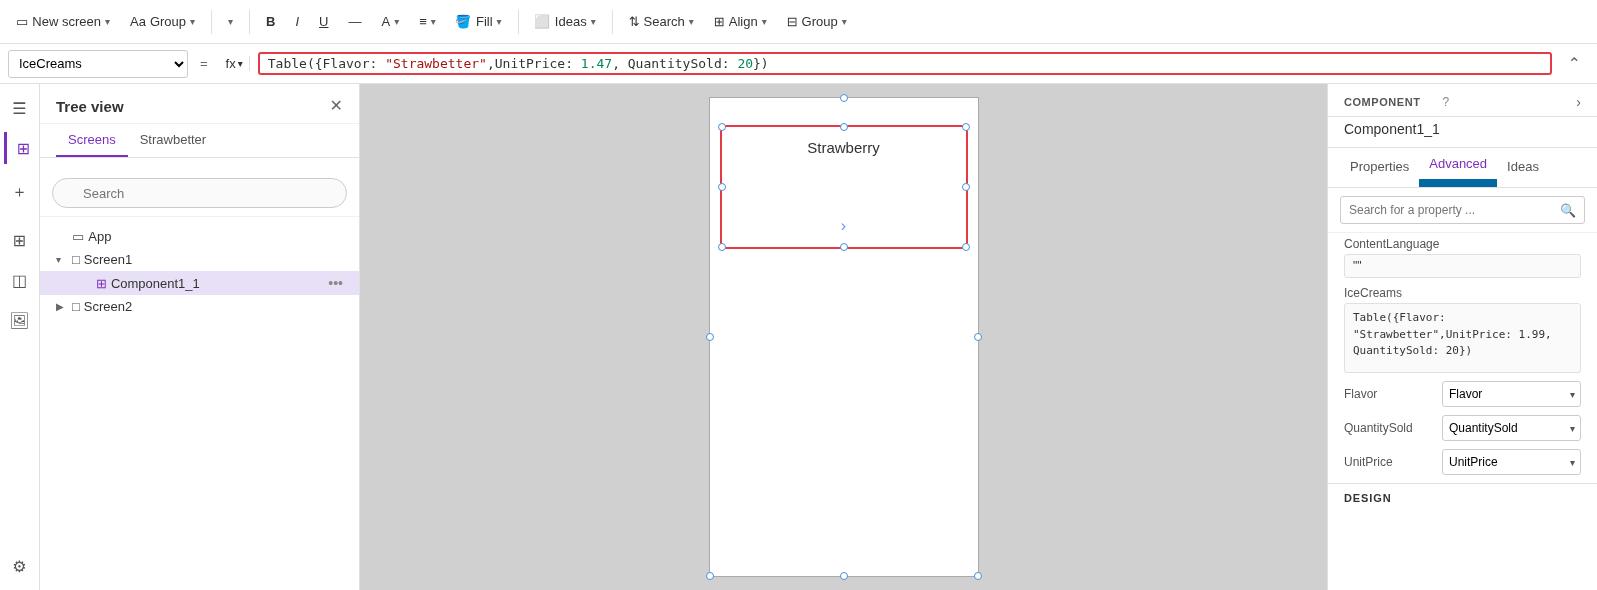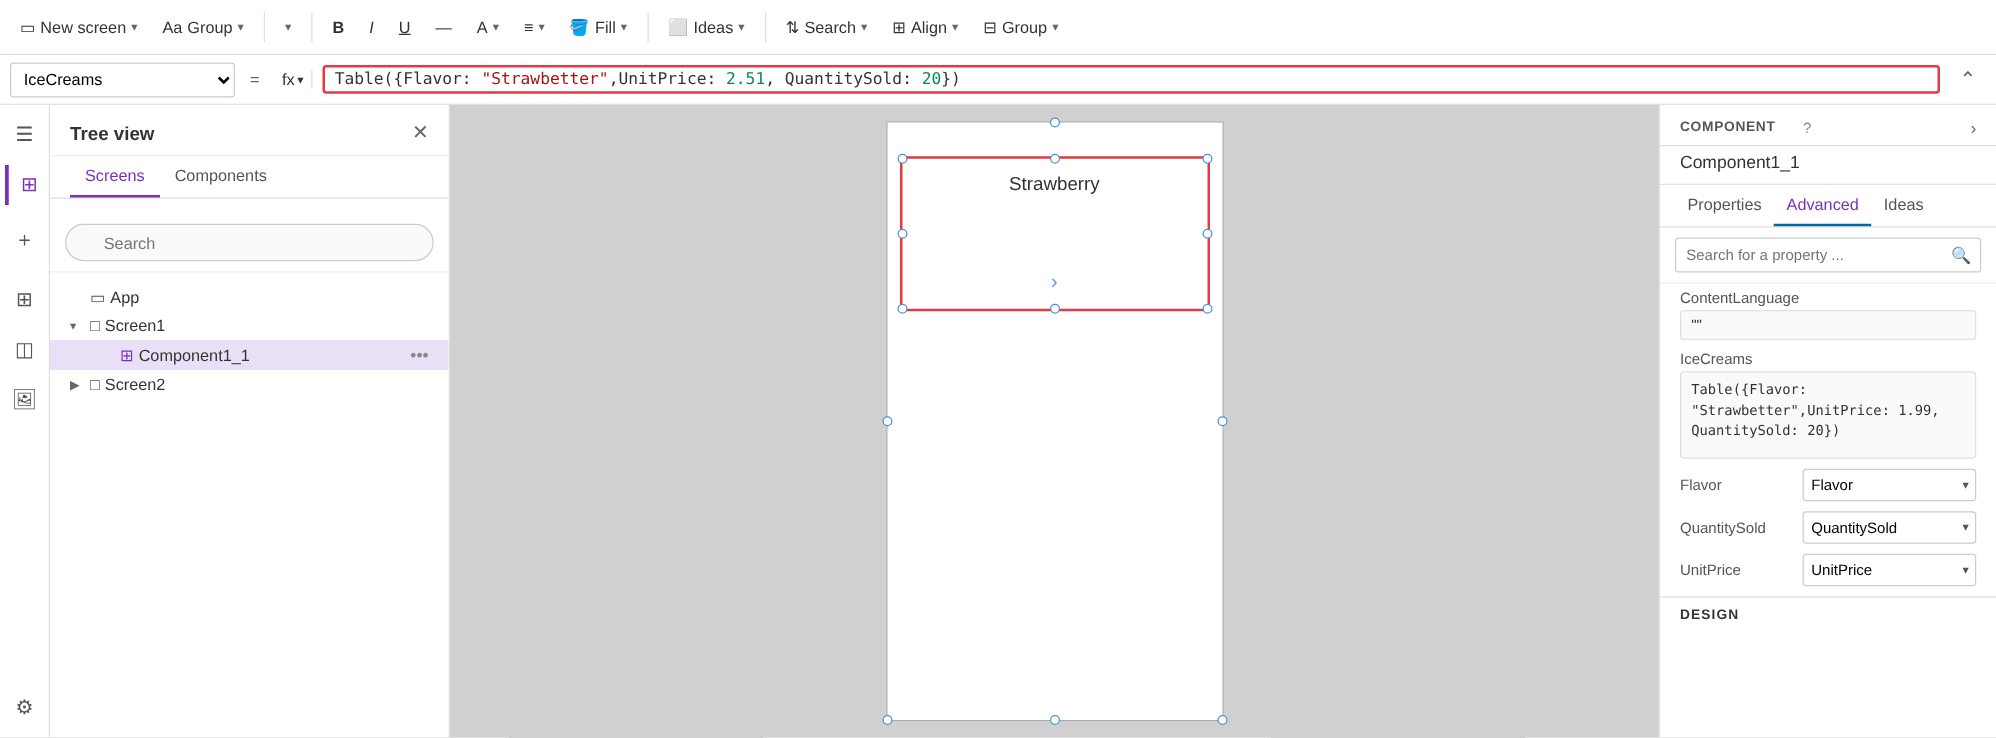--- a/index.html
+++ b/index.html
@@ -220,21 +220,21 @@
     .help-icon { color: #888; font-size: 12px; }
     .collapse-btn { margin-left: auto; background: none; border: none; cursor: pointer; font-size: 14px; color: #666; }
     .component-name { padding: 4px 16px 10px; font-size: 14px; font-weight: 500; color: #333; border-bottom: 1px solid #e0e0e0; }
     .right-tabs { display: flex; padding: 0 12px; border-bottom: 1px solid #e0e0e0; }
     .right-tab {
       padding: 8px 10px;
       font-size: 13px; color: #555;
       cursor: pointer; border: none; background: none;
       border-bottom: 2px solid transparent;
     }
-    .right-tab.active { color: #7b2fbe; border-bottom: 2px solid #0369a1; font-weight: 500; }
+    .right-tab.active { color: #7b2fbe; border-bottom: 8px solid #0369a1; font-weight: 500; }
     .right-search {
       padding: 8px 12px;
       border-bottom: 1px solid #f0f0f0;
       position: relative;
     }
     .right-search-input {
       width: 100%; height: 28px;
       border: 1px solid #ccc; border-radius: 3px;
       padding: 0 28px 0 8px;
       font-size: 12px;
@@ -358,21 +358,21 @@
 <div class="formula-bar">
   <select class="formula-select">
     <option>IceCreams</option>
   </select>
   <span class="formula-equals">=</span>
   <div class="formula-fx">
     <span>fx</span>
     <span style="font-size:10px;">▾</span>
   </div>
   <div class="formula-input-wrapper">
-    <span class="formula-text">Table({Flavor: <span class="str">"Strawbetter"</span>,UnitPrice: <span class="num">2.51</span>, QuantitySold: <span class="num">20</span>})</span>
+    <span class="formula-text">Table({Flavor: <span class="str">"Strawbetter"</span>,UnitPrice: <span class="num">1.47</span>, QuantitySold: <span class="num">20</span>})</span>
   </div>
   <button class="expand-btn">⌃</button>
 </div>
 
 <div class="main-area">
 
   <div class="sidebar-icons">
     <button class="sidebar-icon-btn">☰</button>
     <button class="sidebar-icon-btn active" style="color:#7b2fbe; border-left:3px solid #7b2fbe; border-radius:0; padding-left:5px;">⊞</button>
     <button class="sidebar-icon-btn" style="margin-top:4px;">＋</button>
@@ -382,21 +382,21 @@
     <button class="sidebar-icon-btn" style="margin-top:auto;">⚙</button>
   </div>
 
   <div class="tree-panel">
     <div class="tree-header">
       <span class="tree-title">Tree view</span>
       <button class="tree-close-btn">✕</button>
     </div>
     <div class="tree-tabs">
       <button class="tree-tab active">Screens</button>
-      <button class="tree-tab">Components</button>
+      <button class="tree-tab">Strawbetter</button>
     </div>
     <div class="tree-search">
       <div class="search-wrapper">
         <span class="search-icon-inside">🔍</span>
         <input class="tree-search-input" type="text" placeholder="Search" style="">
       </div>
     </div>
     <div class="tree-items">
 
       <div class="tree-item" style="padding-left:16px;">

